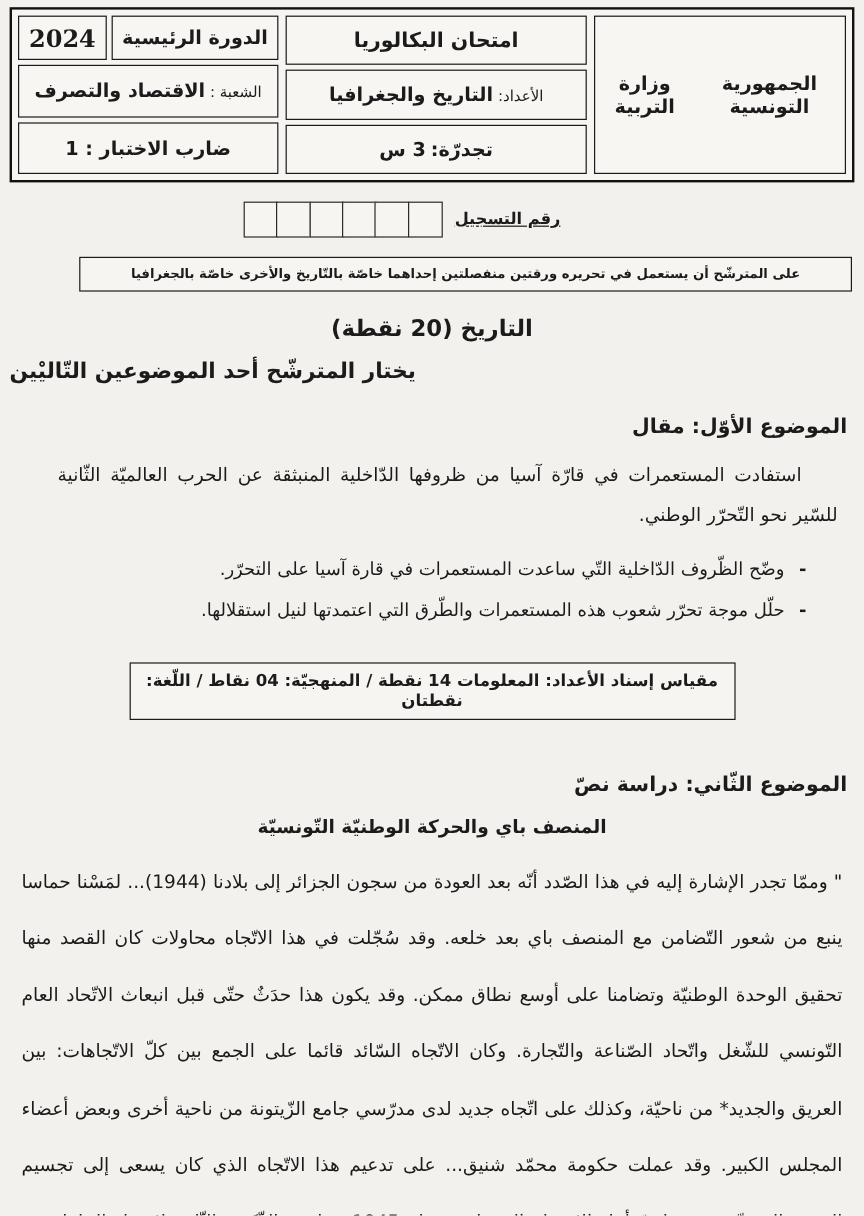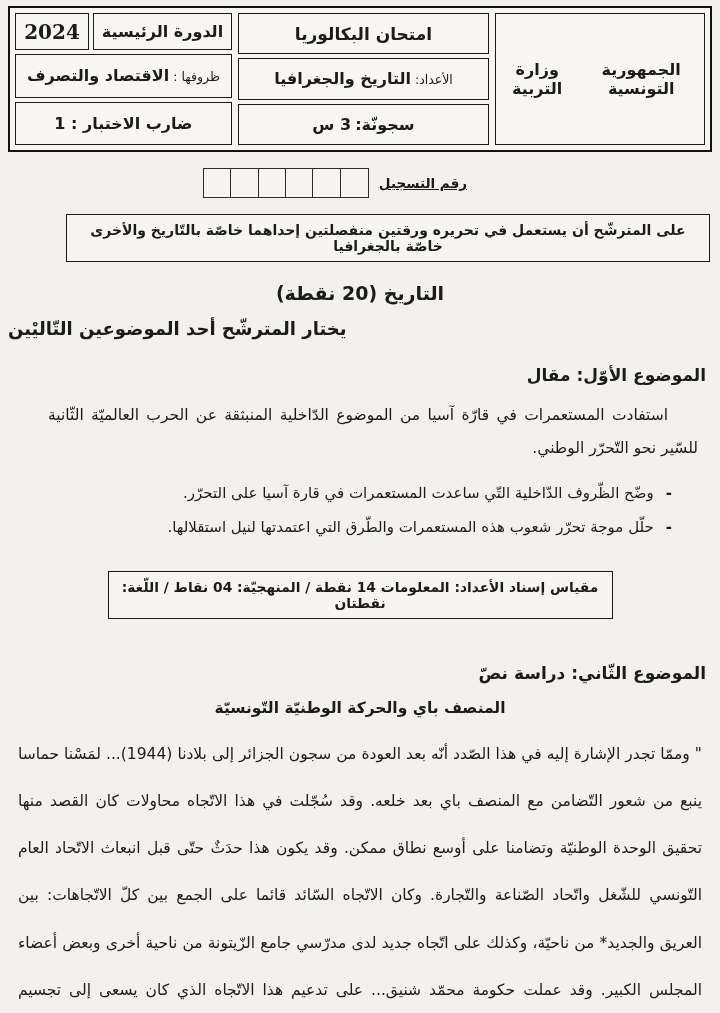--- a/index.html
+++ b/index.html
@@ -66,21 +66,21 @@
     margin-left: -1.6px;
     background: #f6f5f2;
   }
 
   
   .instruction {
     border: 1.8px solid #1a1a1a;
     margin: 14px 2px 0 58px;
     padding: 7px 10px;
     font-weight: bold;
-    font-size: 14px;
+    font-size: 11px;
     text-align: center;
     background: #f6f5f2;
   }
 
   
   .main-title {
     text-align: center;
     font-weight: bold;
     font-size: 19px;
     margin-top: 20px;
@@ -154,33 +154,33 @@
     <div class="col col-exam">
       <div class="cell hdr-bold-lg">امتحان البكالوريا</div>
       <div class="cell">
         <div class="mixed">
           <span class="hdr-label">الأعداد:</span>
           <span class="hdr-bold">التاريخ والجغرافيا</span>
         </div>
       </div>
       <div class="cell">
         <div class="mixed">
-          <span class="hdr-bold">سجونّة:</span>
+          <span class="hdr-bold">تجدرّة:</span>
           <span class="hdr-bold">3 س</span>
         </div>
       </div>
     </div>
     <div class="col col-session">
       <div class="session-row1">
         <div class="cell cell-session hdr-bold">الدورة الرئيسية</div>
         <div class="cell cell-year hdr-year">2024</div>
       </div>
       <div class="cell">
         <div class="mixed">
-          <span class="hdr-label">ظروفها :</span>
+          <span class="hdr-label">الشعبة :</span>
           <span class="hdr-bold">الاقتصاد والتصرف</span>
         </div>
       </div>
       <div class="cell hdr-bold">ضارب الاختبار : 1</div>
     </div>
   </div>
 
   <div class="reg-row">
     <span class="reg-label">رقم التسجيل</span>
     <div class="reg-boxes">
@@ -192,21 +192,21 @@
       <div class="reg-box"></div>
     </div>
   </div>
 
   <div class="instruction">على المترشّح أن يستعمل في تحريره ورقتين منفصلتين إحداهما خاصّة بالتّاريخ والأخرى خاصّة بالجغرافيا</div>
 
   <div class="main-title">التاريخ (20 نقطة)</div>
   <div class="sub-title">يختار المترشّح أحد الموضوعين التّاليْين</div>
 
   <div class="topic-heading">الموضوع الأوّل: مقال</div>
-  <p class="topic1-intro">استفادت المستعمرات في قارّة آسيا من الموضوع الدّاخلية المنبثقة عن الحرب العالميّة الثّانية للسّير نحو التّحرّر الوطني.</p>
+  <p class="topic1-intro">استفادت المستعمرات في قارّة آسيا من ظروفها الدّاخلية المنبثقة عن الحرب العالميّة الثّانية للسّير نحو التّحرّر الوطني.</p>
   <div class="bullets">
     <div class="bullet-item">
       <span class="bullet-marker">-</span>
       <span>وضّح الظّروف الدّاخلية التّي ساعدت المستعمرات في قارة آسيا على التحرّر.</span>
     </div>
     <div class="bullet-item">
       <span class="bullet-marker">-</span>
       <span>حلّل موجة تحرّر شعوب هذه المستعمرات والطّرق التي اعتمدتها لنيل استقلالها.</span>
     </div>
   </div>

